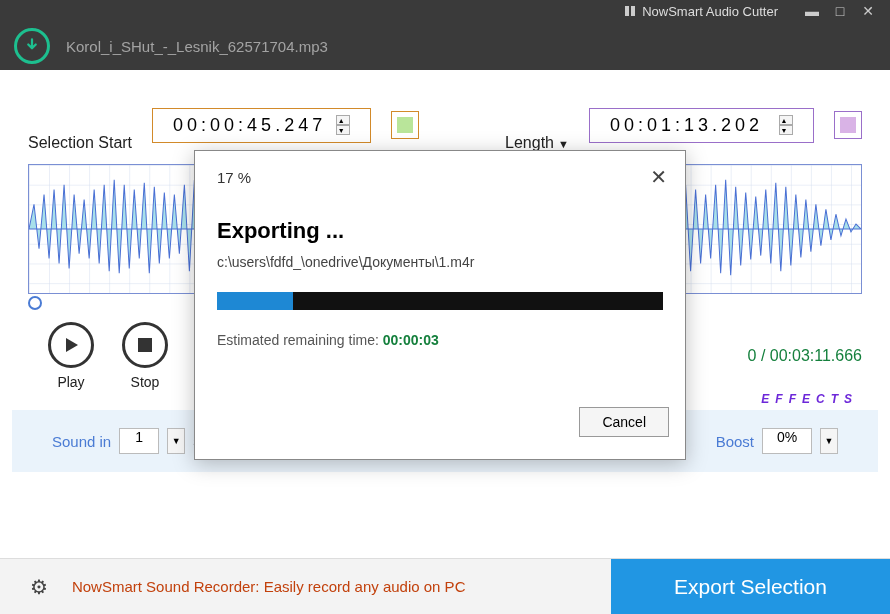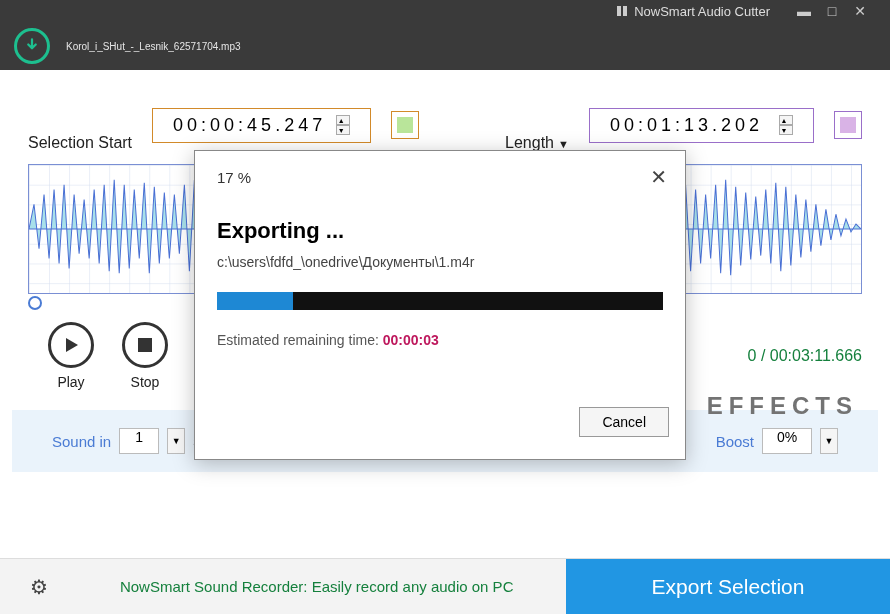--- a/index.html
+++ b/index.html
@@ -1,25 +1,25 @@
 <!DOCTYPE html>
 <html><head>
 <meta charset="utf-8">
 <style>
 * { margin: 0; padding: 0; box-sizing: border-box; font-family: "Segoe UI", Arial, sans-serif; }
 body { width: 890px; height: 614px; background: #fff; overflow: hidden; position: relative; }
 
-.titlebar { height: 22px; background: #3a3a3a; display: flex; justify-content: flex-end; align-items: center; padding-right: 16px; }
+.titlebar { height: 22px; background: #3a3a3a; display: flex; justify-content: flex-end; align-items: center; padding-right: 8px; }
 .titlebar .app-name { color: #ddd; font-size: 13px; margin-right: 20px; display: flex; align-items: center; gap: 6px; }
 .titlebar .win-btn { width: 28px; height: 22px; color: #ccc; font-size: 14px; display: flex; align-items: center; justify-content: center; cursor: pointer; }
 
 .header { height: 48px; background: #3a3a3a; display: flex; align-items: center; padding: 0 14px; gap: 16px; }
 .logo-circle { width: 36px; height: 36px; border: 3px solid #1dbf8f; border-radius: 50%; display: flex; align-items: center; justify-content: center; }
 .logo-circle svg { width: 18px; height: 18px; }
-.file-name { color: #e5e5e5; font-size: 10px; }
+.file-name { color: #a3a3a3; font-size: 15px; }
 
 .controls-row { display: flex; align-items: center; padding: 28px 28px 12px 28px; gap: 20px; }
 .label { font-size: 16px; color: #222; margin-top: 36px; }
 .time-box { border: 1px solid #d28a2a; background: #fff; padding: 6px 20px; font-family: "Courier New", monospace; font-size: 18px; letter-spacing: 4px; display: flex; align-items: center; gap: 10px; }
 .time-box.purple { border-color: #9a6fc9; gap: 16px; }
 .stepper { display: flex; flex-direction: column; gap: 0; }
 .stepper div { width: 14px; height: 10px; border: 1px solid #aaa; font-size: 7px; display: flex; align-items: center; justify-content: center; cursor: pointer; background: #f5f5f5; }
 .color-swatch { width: 28px; height: 28px; border: 1px solid #d28a2a; display: flex; align-items: center; justify-content: center; }
 .color-swatch .inner { width: 16px; height: 16px; }
 .swatch-green .inner { background: #b9e59a; }
@@ -34,43 +34,43 @@
 .slider-rail { height: 10px; position: relative; margin-top: 4px; }
 .slider-thumb { width: 14px; height: 14px; border: 2px solid #4a7bd4; border-radius: 50%; background: #fff; position: absolute; top: -2px; left: 0; cursor: pointer; }
 
 .playback-row { display: flex; align-items: center; padding: 14px 28px 0 48px; gap: 28px; }
 .play-btn { display: flex; flex-direction: column; align-items: center; gap: 6px; cursor: pointer; }
 .play-btn .circle { width: 46px; height: 46px; border: 3px solid #333; border-radius: 50%; display: flex; align-items: center; justify-content: center; }
 .play-btn .lbl { font-size: 14px; color: #222; }
 .time-display { margin-left: auto; font-size: 16px; color: #15803d; }
 
 .effects-panel { margin: 20px 12px 0 12px; background: #eaf3fb; padding: 18px 40px; position: relative; }
-.effects-label { position: absolute; right: 20px; top: -18px; color: #737373; font-size: 24px; letter-spacing: 6px; font-weight: bold; }
+.effects-label { position: absolute; right: 20px; top: -18px; color: #6d28d9; font-size: 12px; letter-spacing: 6px; font-style: italic; font-weight: bold; }
 .effects-row { display: flex; align-items: center; gap: 12px; }
 .effects-row .group { display: flex; align-items: center; gap: 8px; }
 .num-input { width: 40px; height: 26px; border: 1px solid #bbb; background: #fff; text-align: center; font-size: 14px; }
 .dd-btn { width: 18px; height: 26px; border: 1px solid #bbb; background: #f5f5f5; font-size: 9px; display: flex; align-items: center; justify-content: center; cursor: pointer; }
 .unit { font-size: 14px; color: #333; }
 .eff-label { color: #4a7bd4; font-size: 15px; }
 
 .footer { position: absolute; bottom: 0; left: 0; right: 0; height: 56px; background: #f3f3f3; border-top: 1px solid #ddd; display: flex; align-items: center; padding: 0 0 0 30px; }
 .gear { font-size: 20px; color: #444; margin-right: 24px; cursor: pointer; }
-.footer-text { color: #15803d; font-size: 15px; margin-left: 48px; }
-.export-btn { margin-left: auto; height: 56px; width: 324px; background: #2196e3; color: #fff; font-size: 21px; font-weight: 500; display: flex; align-items: center; justify-content: center; cursor: pointer; }
+.footer-text { color: #c2410c; font-size: 15px; }
+.export-btn { margin-left: auto; height: 56px; width: 279px; background: #2196e3; color: #fff; font-size: 21px; font-weight: 500; display: flex; align-items: center; justify-content: center; cursor: pointer; }
 
 
 .modal { position: absolute; left: 194px; top: 150px; width: 492px; height: 310px; background: #fff; border: 1px solid #888; box-shadow: 0 4px 20px rgba(0,0,0,0.25); padding: 18px 22px; }
 .modal .pct { font-size: 15px; color: #333; }
 .modal .close { position: absolute; right: 18px; top: 14px; font-size: 20px; cursor: pointer; color: #444; }
 .modal .title { font-size: 22px; font-weight: 600; margin-top: 32px; }
 .modal .path { font-size: 14px; color: #444; margin-top: 10px; }
 .modal .progress { height: 18px; background: #111; margin-top: 22px; position: relative; }
 .modal .progress .fill { height: 100%; background: #1e88d4; width: 17%; }
 .modal .eta-row { margin-top: 22px; font-size: 14px; color: #555; }
-.modal .eta-row b { color: #be185d; font-weight: 600; text-align: right; }
+.modal .eta-row b { color: #15803d; font-weight: 600; text-align: right; }
 .modal .btns { position: absolute; right: 16px; bottom: 22px; }
 .modal .btn { border: 1px solid #999; background: #f5f5f5; padding: 6px 22px; font-size: 14px; cursor: pointer; }
 </style>
 </head>
 <body>
 
 <div class="titlebar">
   <div class="app-name">
     <svg width="12" height="12" viewBox="0 0 12 12">
         <rect x="1" y="1" width="4" height="10" fill="#ccc"></rect>

